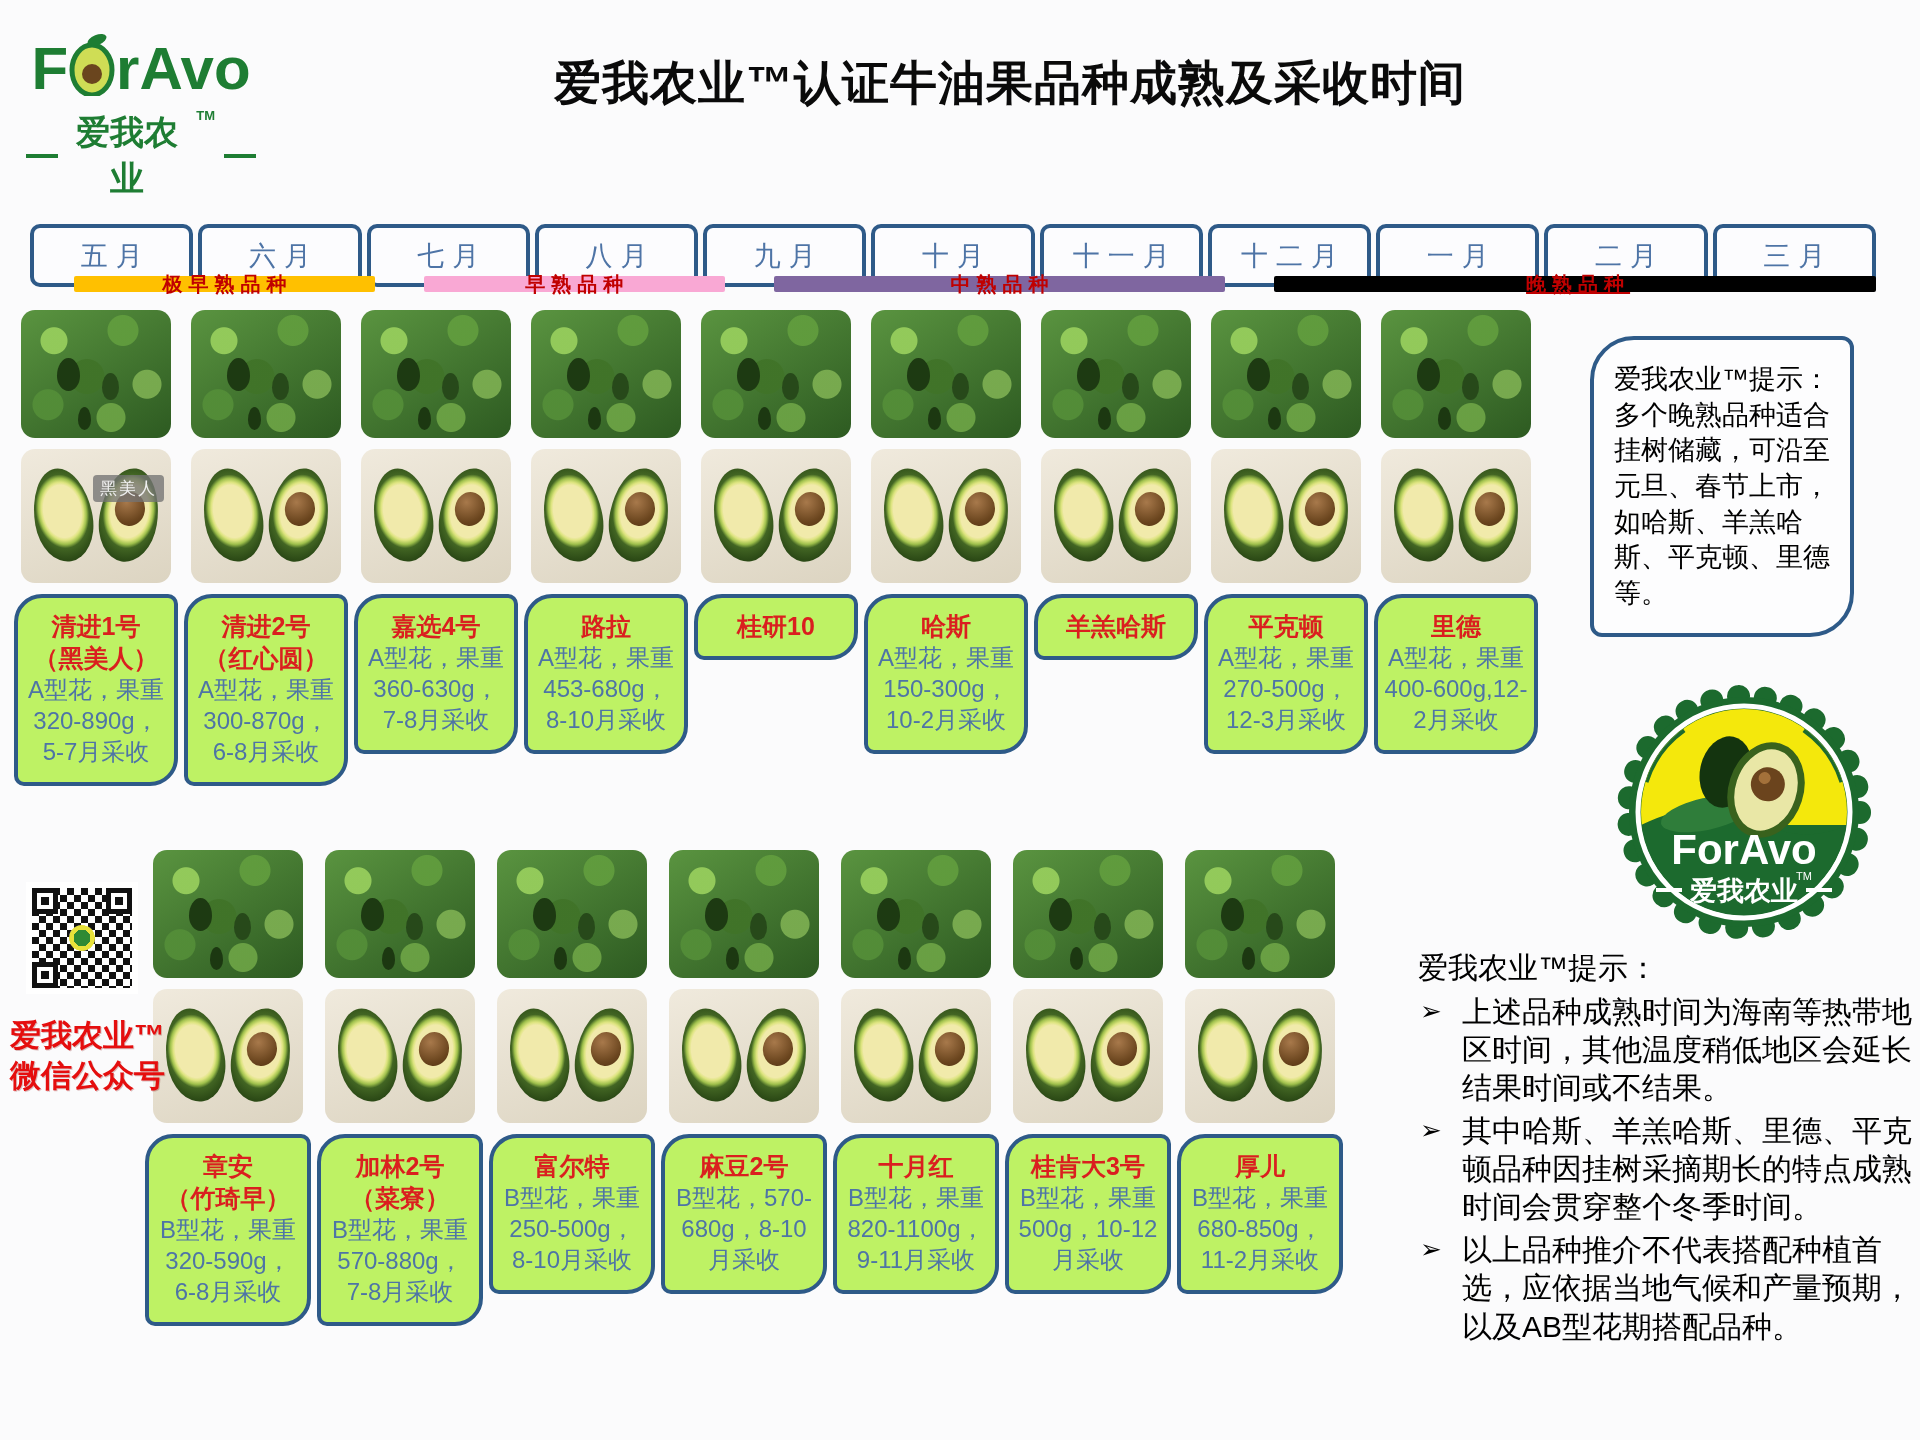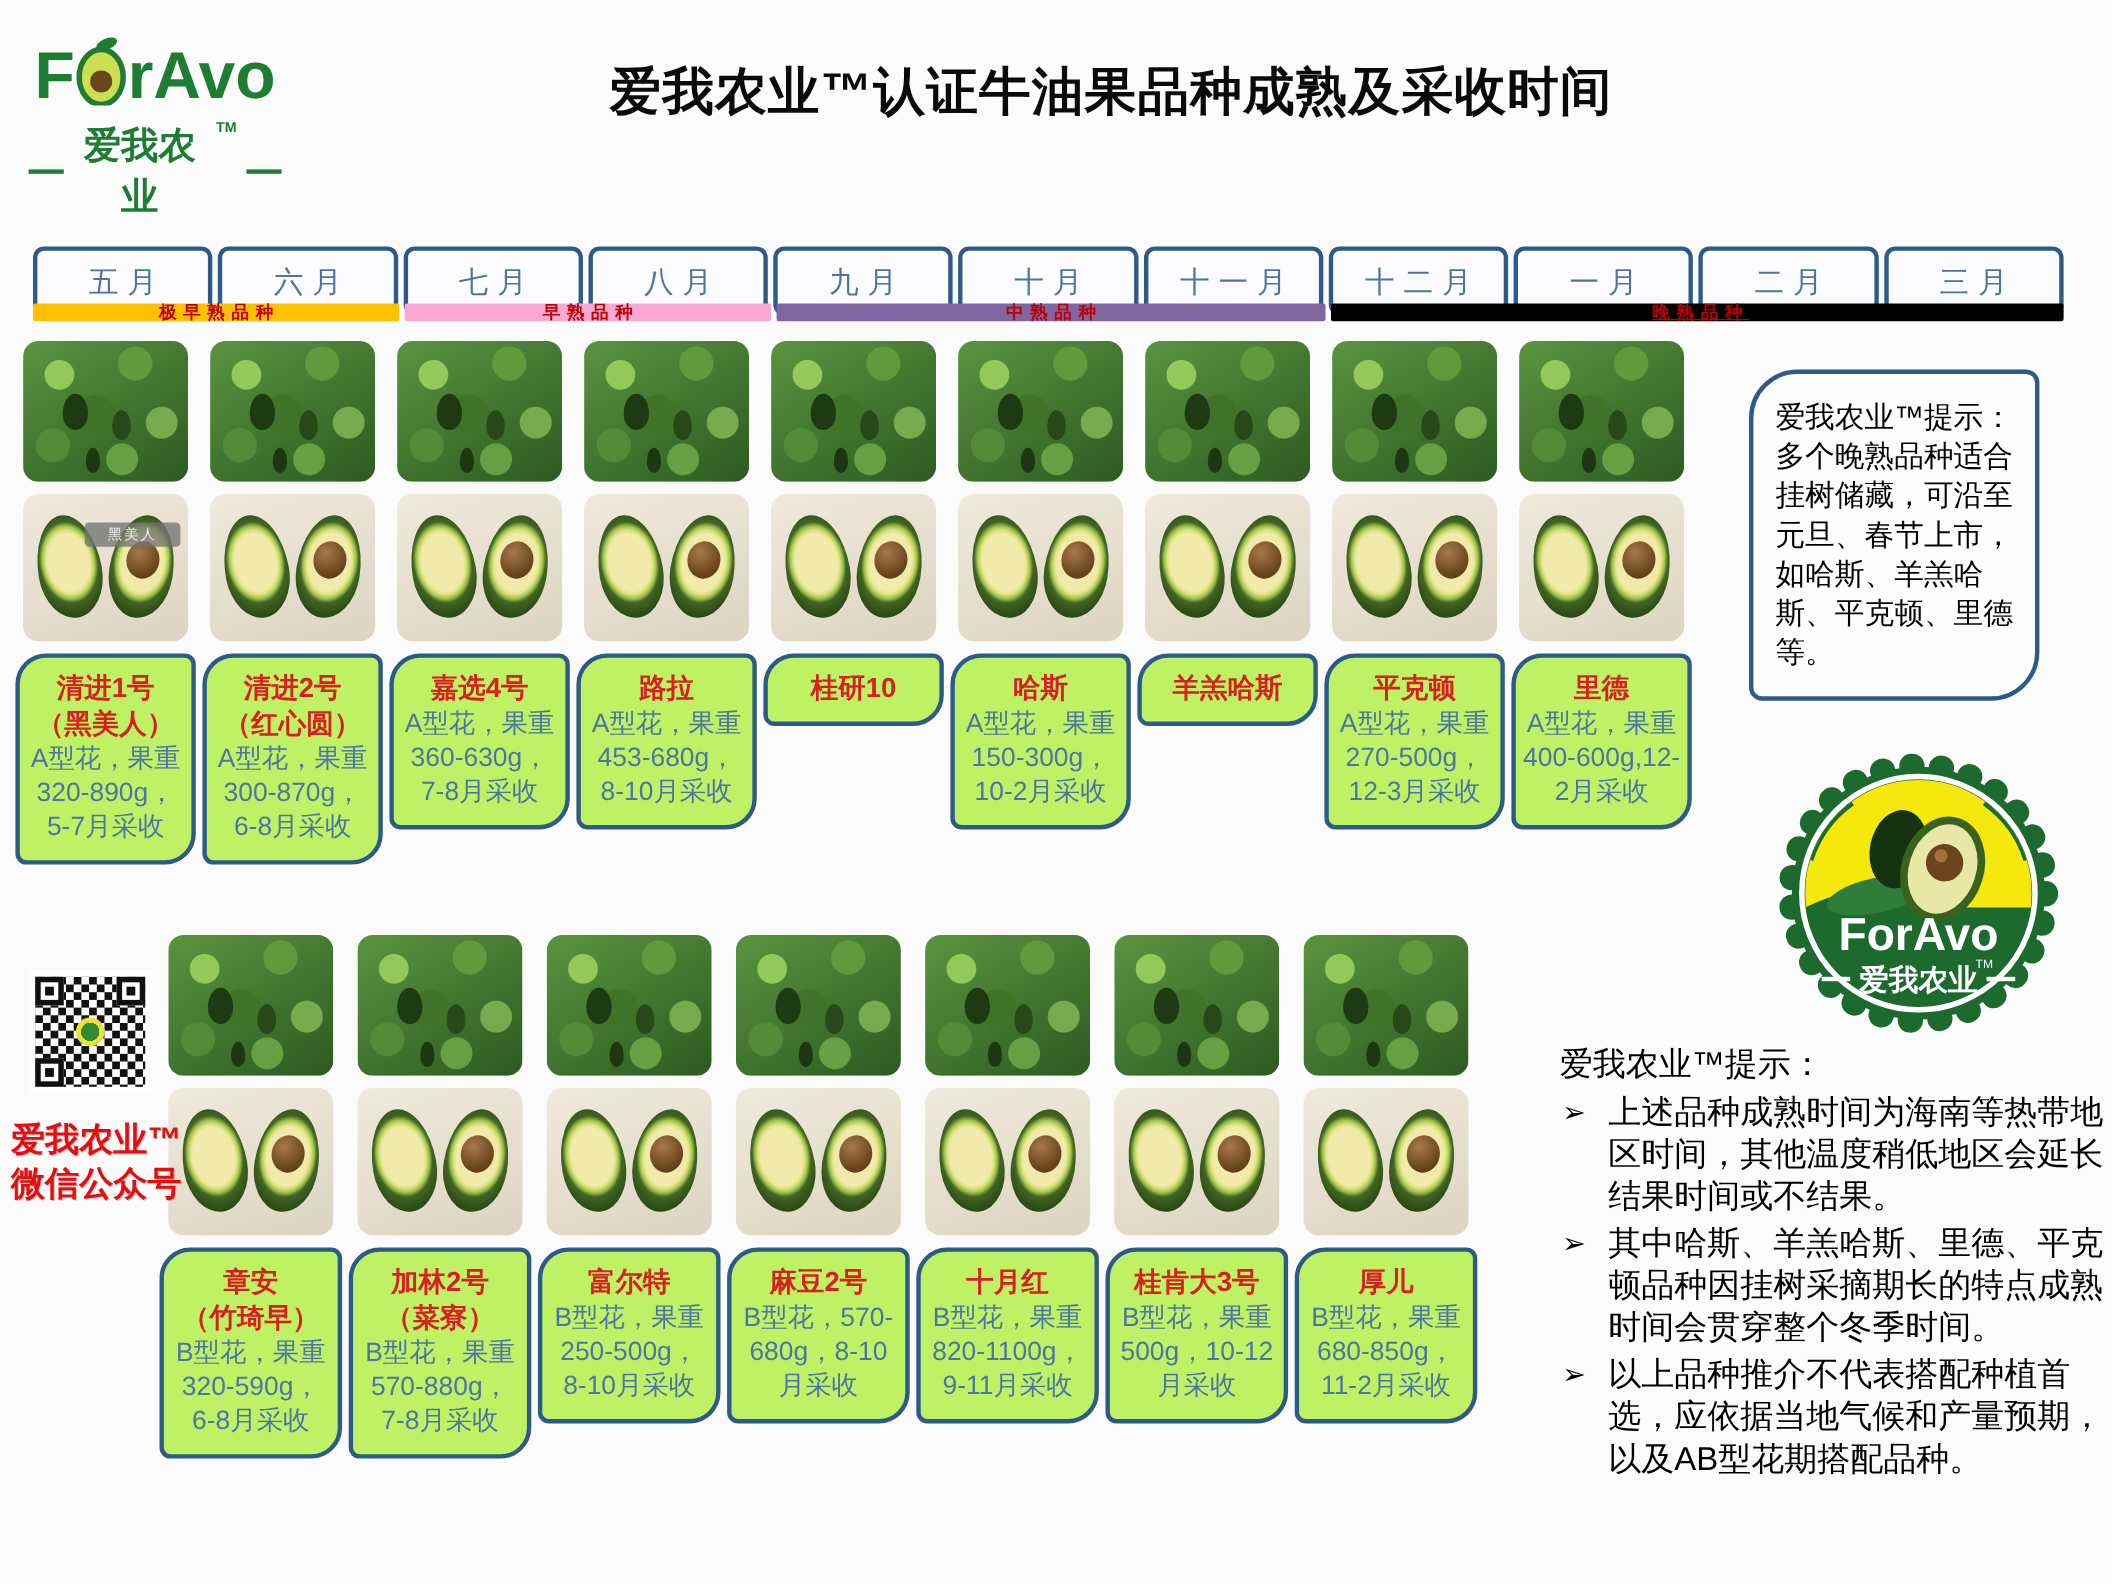--- a/index.html
+++ b/index.html
@@ -20,21 +20,21 @@
   h1.title{position:absolute;left:430px;top:52px;width:1160px;text-align:center;
     font-size:47px;font-weight:900;color:#0a0a0a;letter-spacing:1px;}
 
   
   .months{position:absolute;left:30px;top:224px;width:1846px;display:flex;gap:5px;}
   .month{flex:1;height:63px;border:4px solid var(--blue);border-radius:10px;background:#fcfcfe;
     color:var(--blue-text);font-size:27px;display:flex;align-items:center;justify-content:center;
     letter-spacing:8px;text-indent:8px;}
   .seasons{position:absolute;left:30px;top:276px;width:1846px;display:flex;gap:5px;}
   .season{height:16px;display:flex;align-items:center;justify-content:center;color:#c00000;
-    font-weight:bold;font-size:16px;letter-spacing:6px;text-indent:6px;border-radius:2px;}
+    font-weight:bold;font-size:20px;letter-spacing:6px;text-indent:6px;border-radius:2px;margin-left:44px;}
 
   
   .group{position:absolute;display:grid;column-gap:6px;justify-items:center;align-items:start;}
   .group-a{left:14px;top:310px;grid-template-columns:repeat(9,164px);}
   .group-b{left:145px;top:850px;grid-template-columns:repeat(7,166px);}
   .variety{display:flex;flex-direction:column;align-items:center;gap:11px;width:100%;}
   .photo{position:relative;width:150px;border-radius:14px;overflow:hidden;}
   .photo--tree{height:128px;
     background:
       radial-gradient(circle at 22% 24%,rgba(150,205,92,.95) 0 13px,transparent 14px),
@@ -49,21 +49,21 @@
     box-shadow:42px 12px 0 -3px #27491a,16px 44px 0 -5px #1c3811;}
   .photo--fruit{height:134px;background:linear-gradient(160deg,#f0eadd,#dcd4c1);}
   .half{position:absolute;top:19px;width:58px;height:94px;
     border-radius:50%/56% 56% 44% 44%;
     background:radial-gradient(60% 52% at 50% 46%,#f1eaab 0 54%,#dde47f 60%,#9fc04c 68%,#426523 76%,#2c4a16 100%);}
   .half-l{left:13px;transform:rotate(-10deg);}
   .half-r{right:13px;transform:rotate(9deg);}
   .half-r::after{content:"";position:absolute;left:50%;top:44%;width:30px;height:34px;margin:-17px 0 0 -15px;
     border-radius:50%;background:radial-gradient(circle at 35% 32%,#a8794b,#6a451e 65%,#523314);}
   .photo-tag{position:absolute;right:7px;top:26px;background:rgba(115,115,115,.78);color:#efefef;
-    font-size:13px;padding:2px 21px;border-radius:4px;letter-spacing:2px;}
+    font-size:17px;padding:2px 7px;border-radius:4px;letter-spacing:2px;}
   .card{width:100%;border:4px solid var(--blue);border-radius:28px 10px 28px 10px;background:#bef264;
     padding:12px 6px 14px;text-align:center;}
   .card-name,.card-alias{color:var(--red);font-weight:bold;font-size:25px;line-height:1.28;}
   .card-desc{color:var(--blue-text);font-size:24px;line-height:1.3;}
 
   
   .side-note{position:absolute;left:1590px;top:336px;width:264px;border:4px solid var(--blue);
     border-radius:44px 12px 44px 12px;background:#fdfdfe;padding:22px 20px;color:#000;}
   .side-note .intro,.side-note .body{font-size:27px;line-height:1.32;}
 

